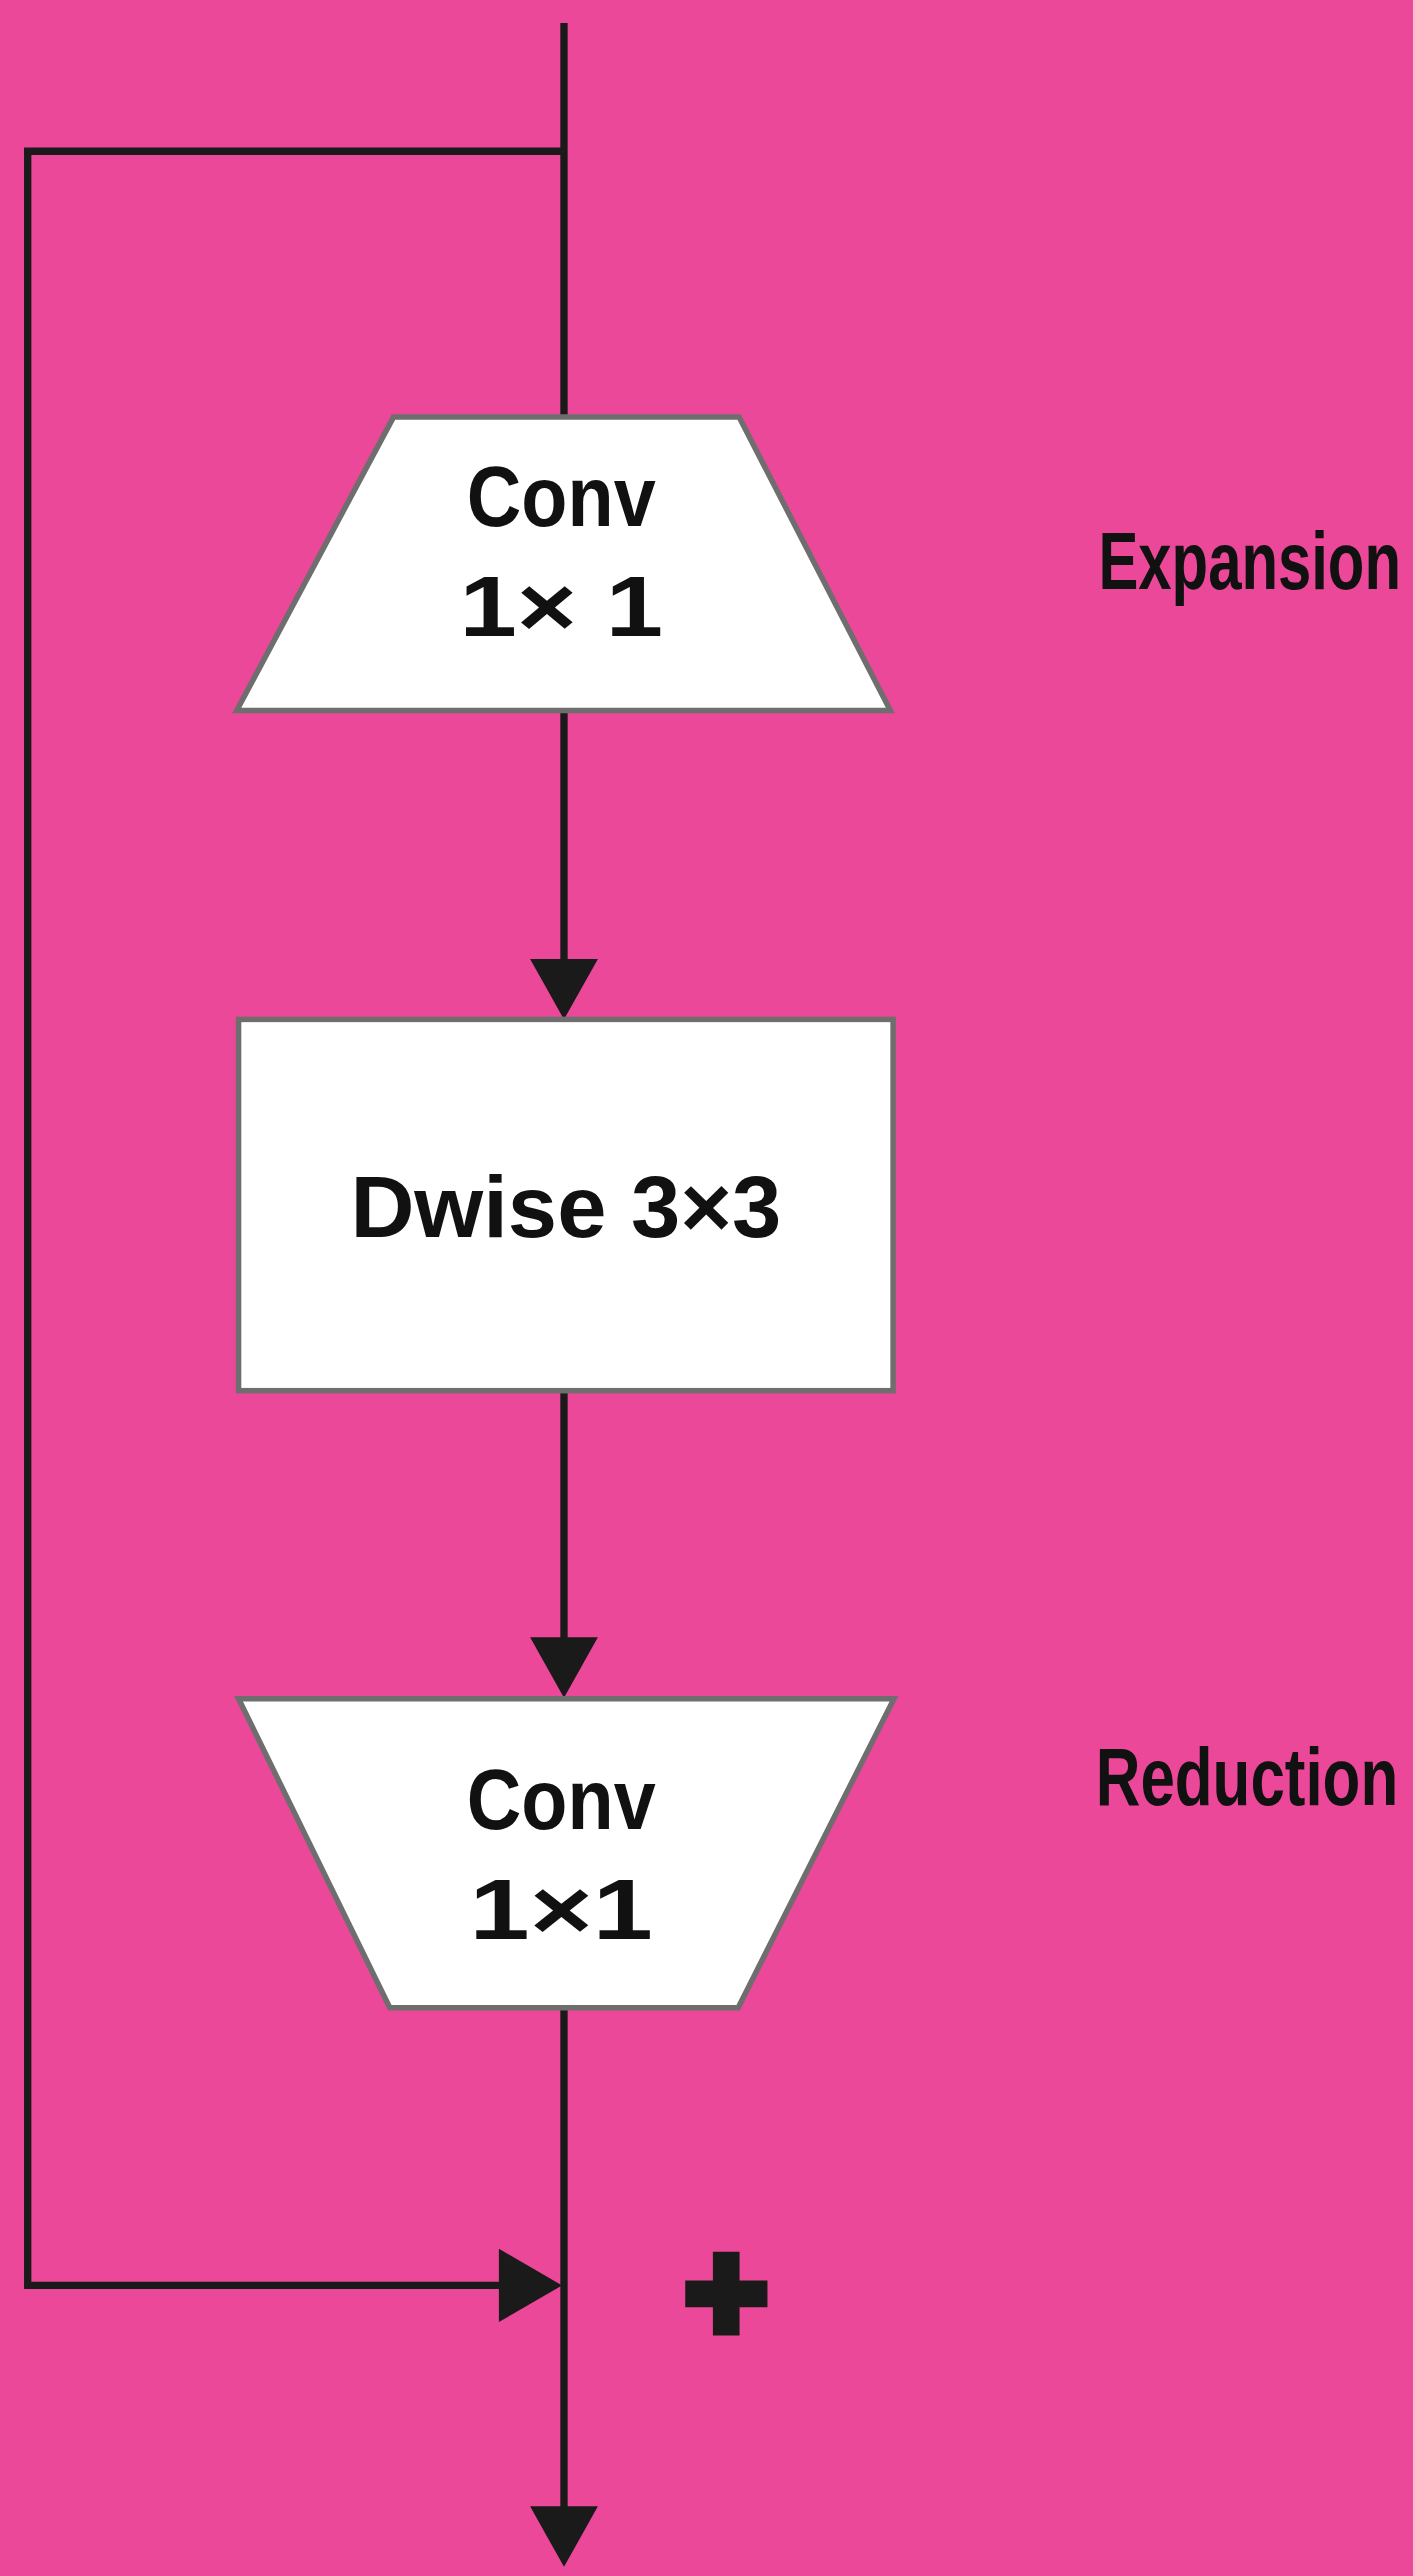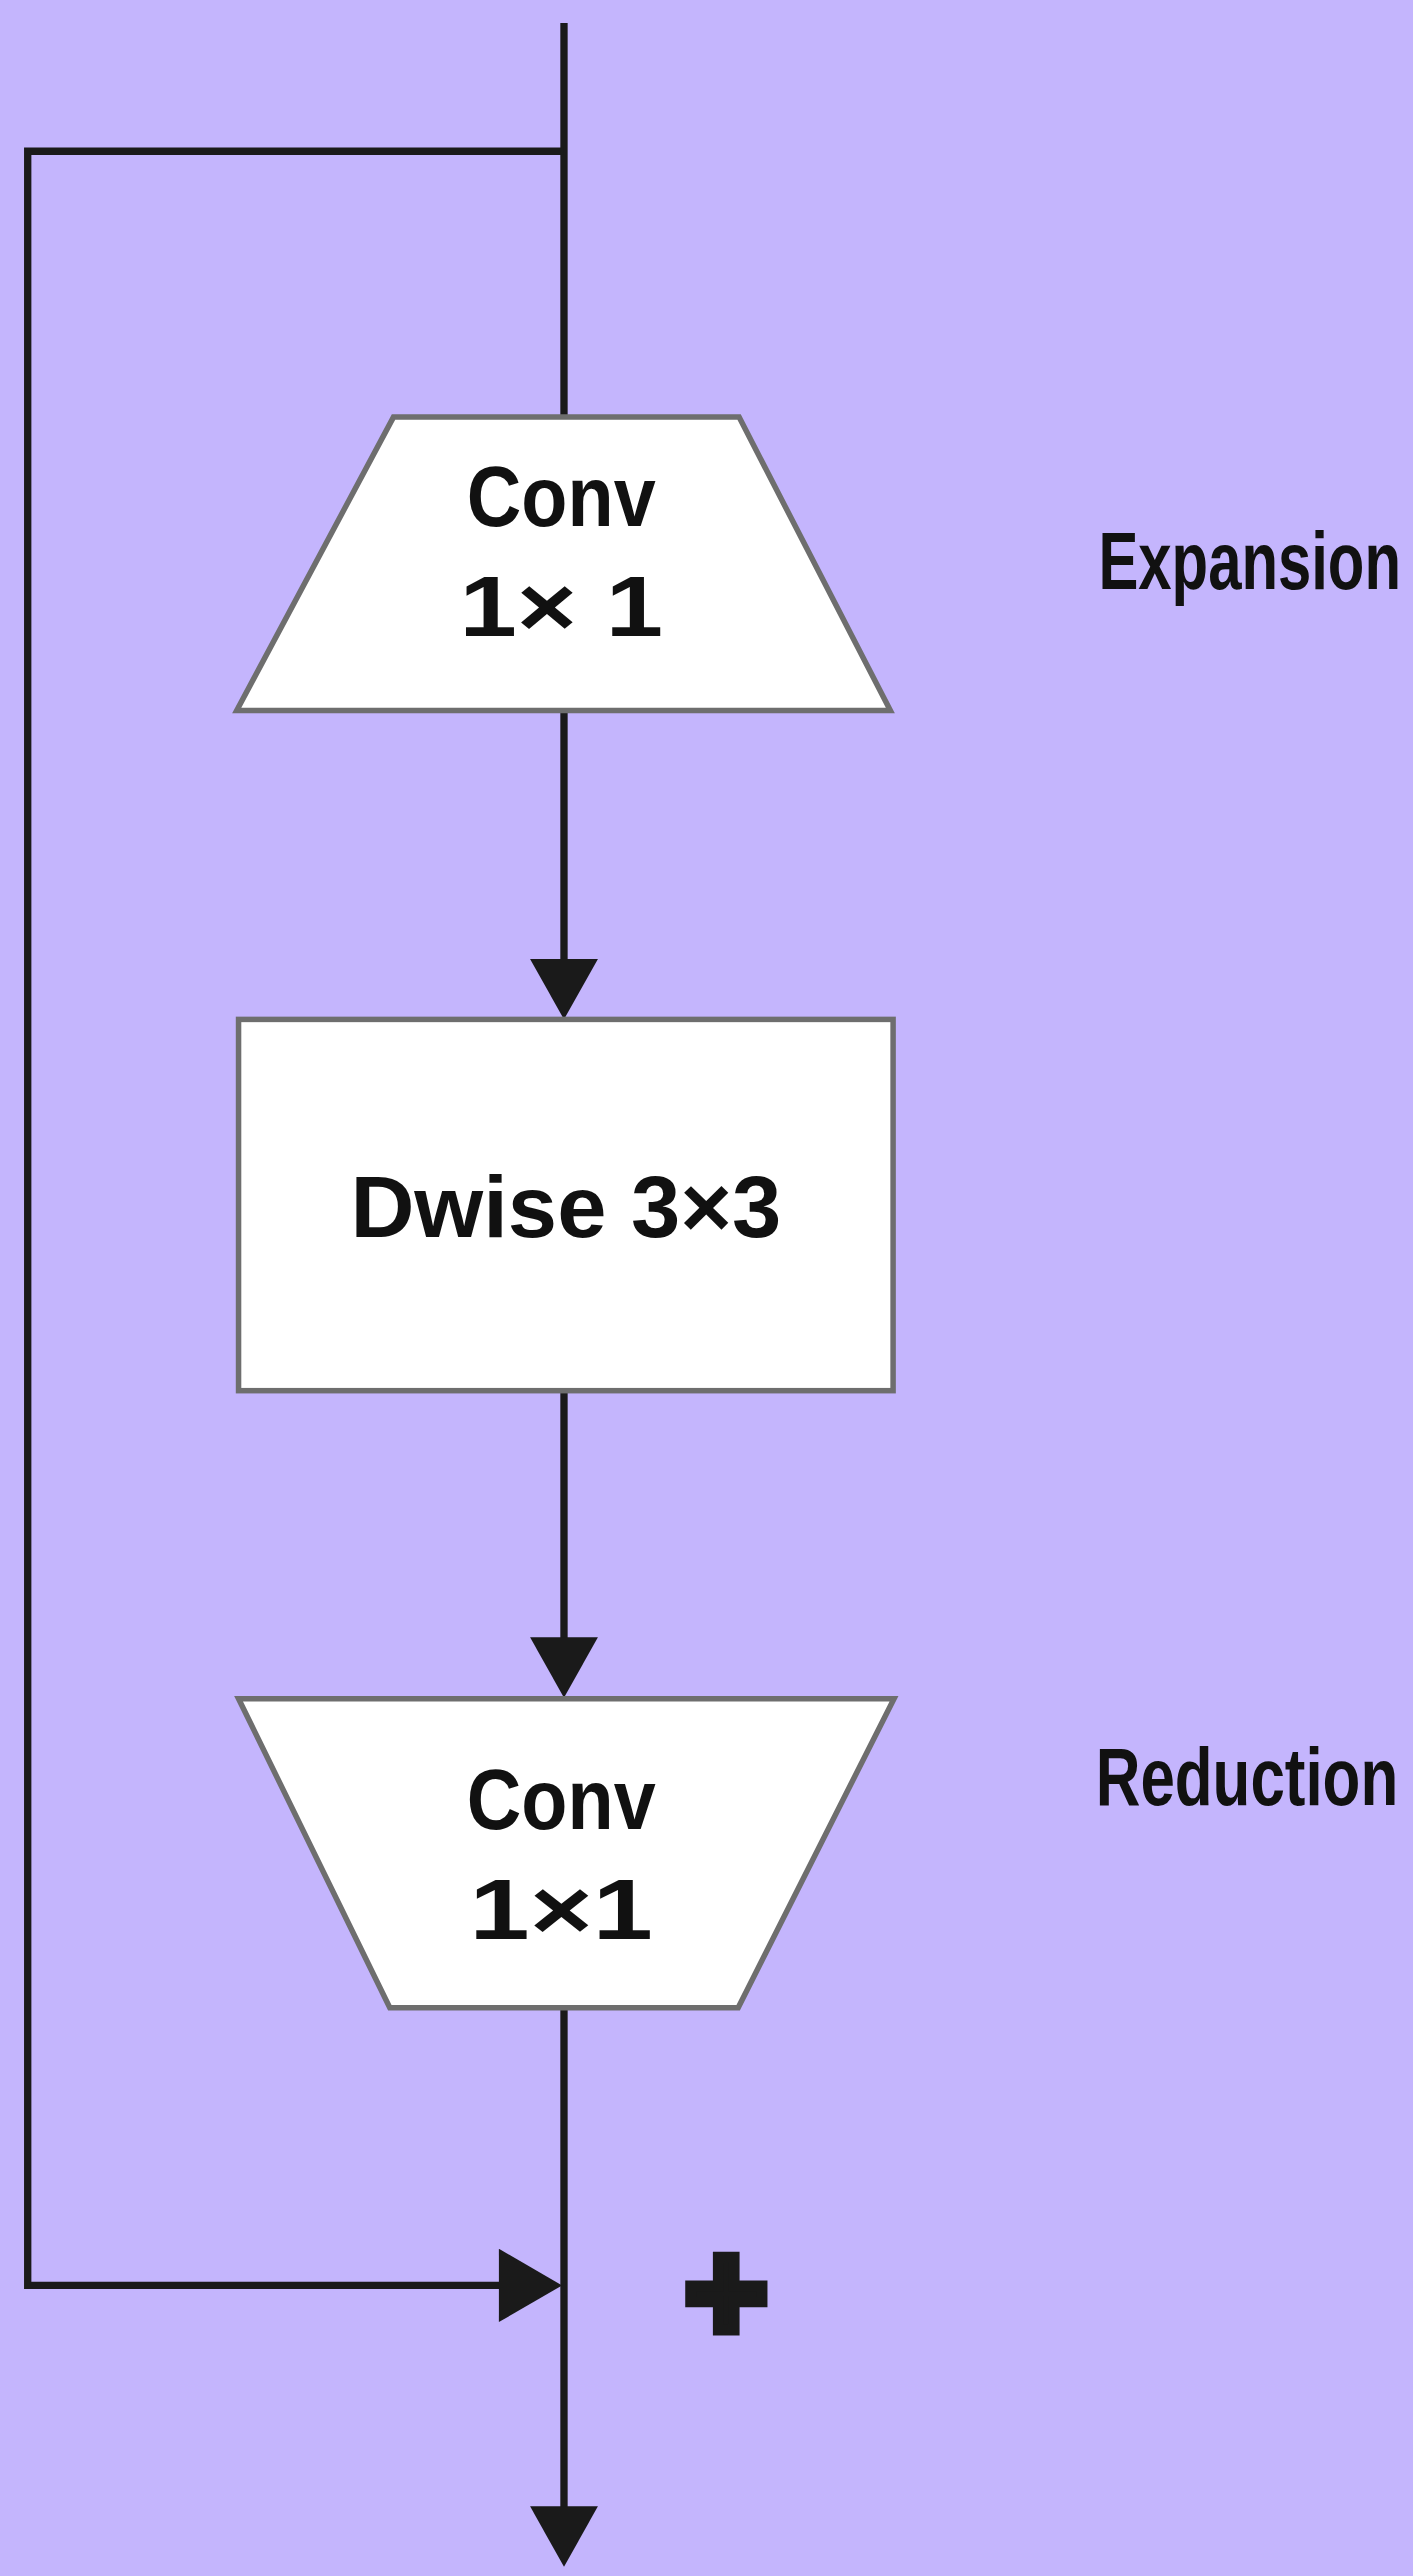--- a/index.html
+++ b/index.html
@@ -4,21 +4,21 @@
 <style>
   html, body {
     margin: 0;
     padding: 0;
     background: #ffffff;
   }
   .canvas {
     position: relative;
     width: 1414px;
     height: 2576px;
-    background: #c4b5fd;
+    background: #ec4899;
     overflow: hidden;
   }
   svg {
     display: block;
     width: 1414px;
     height: 2576px;
   }
   text {
     font-family: "Liberation Sans", "DejaVu Sans", sans-serif;
     font-weight: 700;

